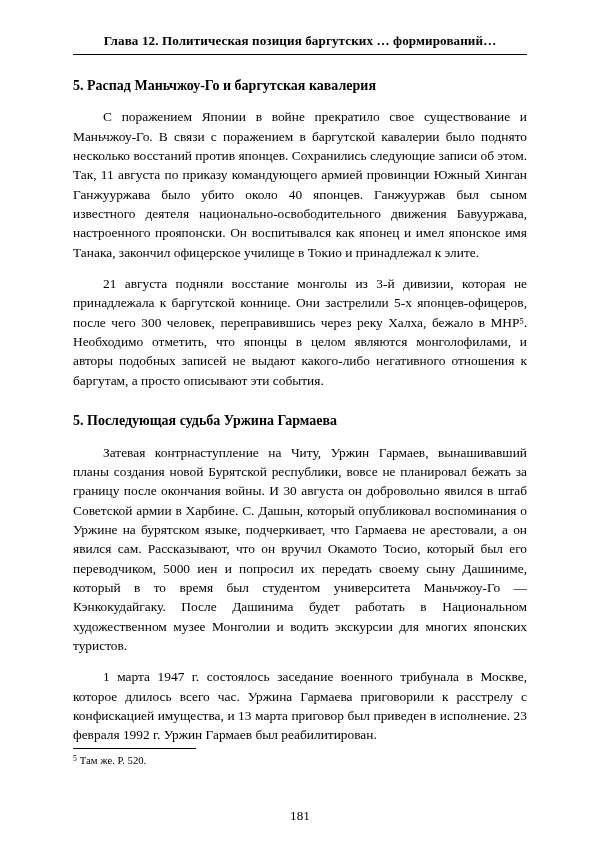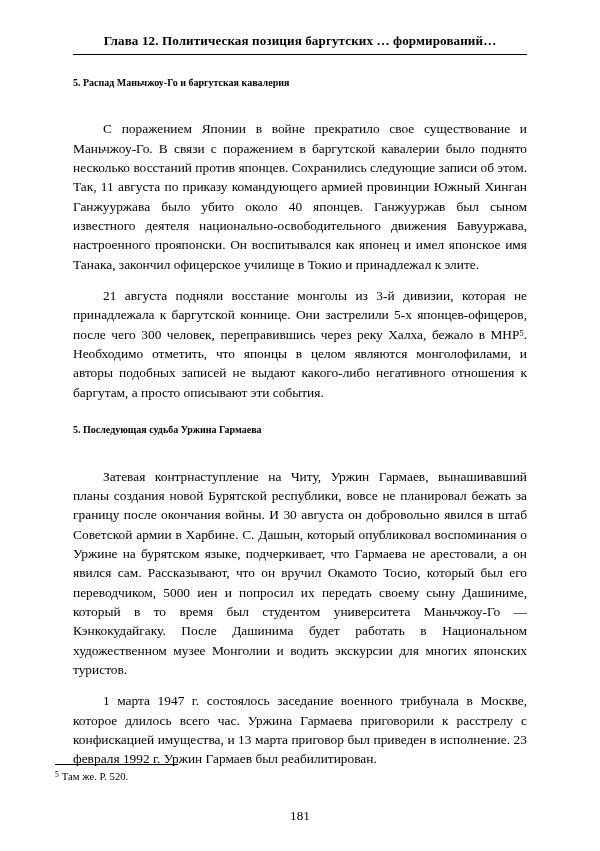--- a/index.html
+++ b/index.html
@@ -39,55 +39,54 @@
   }
   .head-rule {
     margin-top: 5px;
     border-bottom: 1.6px solid #000;
     width: 100%;
   }
 
   
   .section-heading {
     font-weight: bold;
-    font-size: 10px;
+    font-size: 14px;
     line-height: 1.25;
     margin-top: 22px;
     text-align: left;
   }
 
   
   .para {
     font-size: 13.4px;
     line-height: 19.35px;
     text-align: justify;
     text-justify: inter-word;
     text-indent: 30px;
     margin: 0;
     hyphens: manual;
   }
   .para.first-after-heading {
-    margin-top: 30px;
+    margin-top: 13px;
   }
   .para + .para {
     margin-top: 12px;
   }
   sup.fn-ref {
     font-size: 0.62em;
     vertical-align: 0.42em;
     line-height: 0;
   }
 
   
   .footnote-block {
     position: absolute;
-    left: 55px;
+    left: 73px;
     top: 748px;
     width: 454px;
-    margin-top: 16px;
   }
   .footnote-rule {
     width: 123px;
     border-bottom: 1.1px solid #000;
     margin-bottom: 4px;
   }
   .footnote {
     font-size: 10.7px;
     line-height: 1.35;
     text-align: left;

